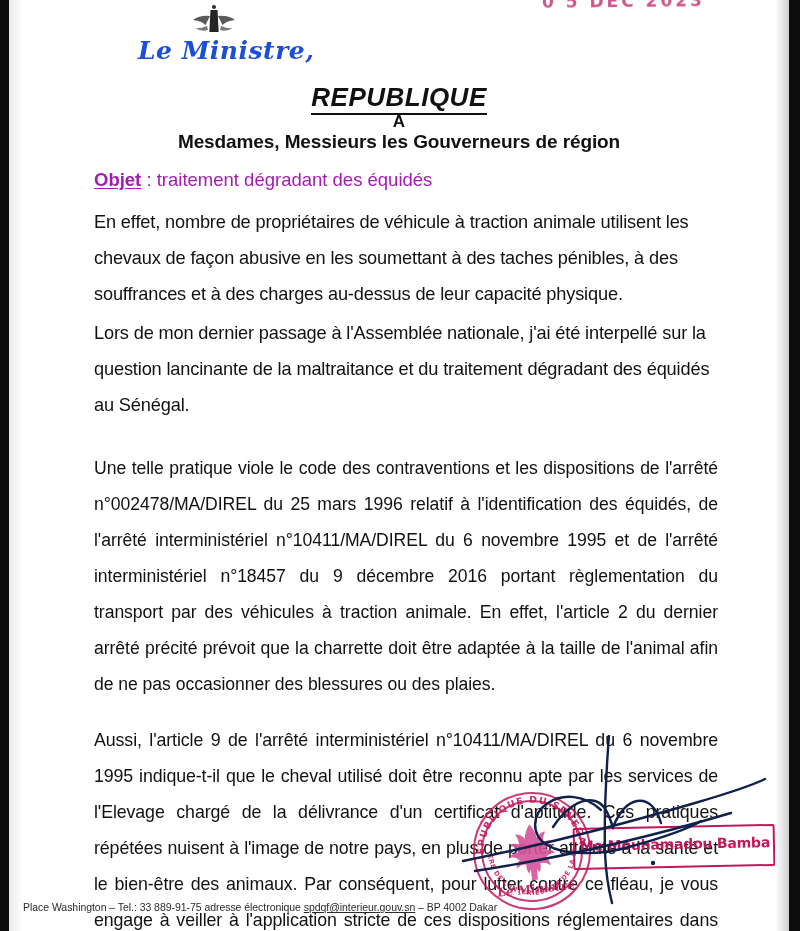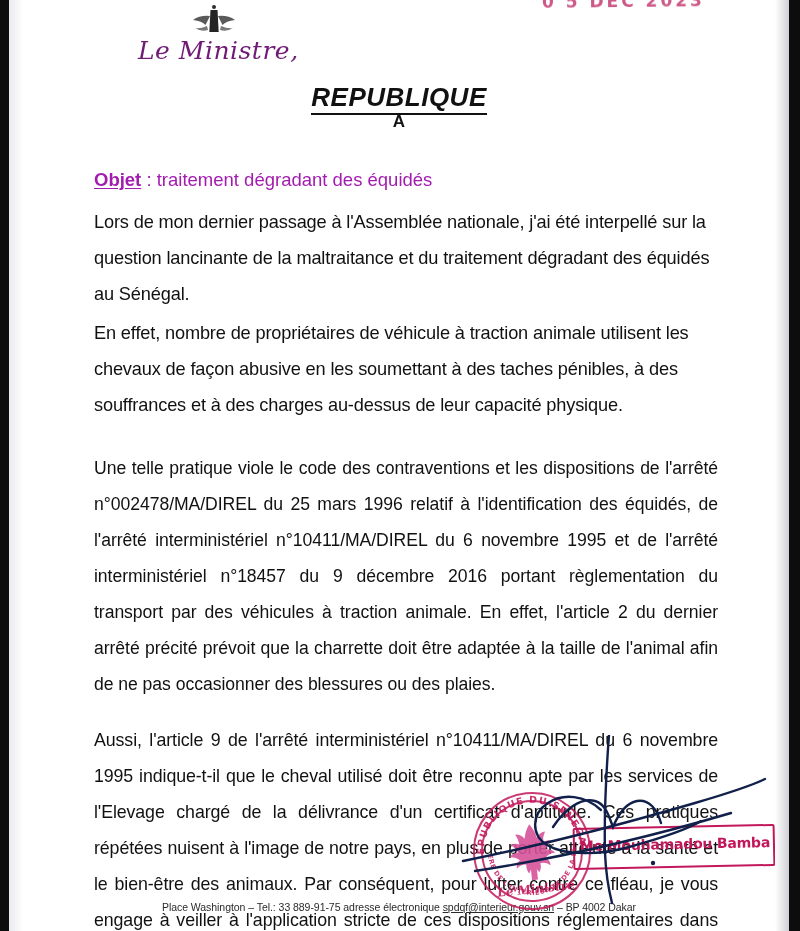--- a/index.html
+++ b/index.html
@@ -74,23 +74,23 @@
     width: 62px;
     height: 36px;
   }
 
   .ministre {
     position: absolute;
     left: 115px;
     top: 36px;
     font-family: "DejaVu Serif", serif;
     font-style: italic;
-    font-weight: normal;
+    font-weight: bold;
     font-size: 25px;
-    color: #701a75;
+    color: #1d4ed8;
     letter-spacing: .5px;
   }
 
   
   .circulaire {
     position: absolute;
     left: 0; right: 0;
     top: 82px;
     text-align: center;
     font-family: "Liberation Sans", sans-serif;
@@ -217,21 +217,20 @@
     height: 175px;
     z-index: 25;
     pointer-events: none;
   }
 
   
   .footer {
     position: absolute;
     left: 0; right: 0;
     top: 901px;
-    text-align: center;
     font-size: 10.5px;
     color: #2a2a2a;
     letter-spacing: -.05px;
   }
   .footer .mail { text-decoration: underline; }
   .footer-rule {
     position: absolute;
     left: 150px;
     right: 150px;
     top: 895px;
@@ -263,30 +262,31 @@
         <path d="M38 24 q7 3 12 2 q-6 4 -13 2 z" fill="#787878"></path>
       </g>
     </svg>
 
     <div class="ministre">Le Ministre,</div>
 
     <div class="circulaire">
       <span>REPUBLIQUE</span>
     </div>
     <div class="addr-a">A</div>
+    <div class="addressee">Mesdames, Messieurs les Gouverneurs de région</div>
 
     <div class="body-wrap">
 
       <div class="objet">
         <b>Objet</b><span> : </span><span>traitement dégradant des équidés</span>
       </div>
 
       <div class="blk-a">
+        <p class="para">En effet, nombre de propriétaires de véhicule à traction animale utilisent les chevaux de façon abusive en les soumettant à des taches pénibles, à des souffrances et à des charges au-dessus de leur capacité physique.</p>
         <p class="para">Lors de mon dernier passage à l'Assemblée nationale, j'ai été interpellé sur la question lancinante de la maltraitance et du traitement dégradant des équidés au Sénégal.</p>
-        <p class="para">En effet, nombre de propriétaires de véhicule à traction animale utilisent les chevaux de façon abusive en les soumettant à des taches pénibles, à des souffrances et à des charges au-dessus de leur capacité physique.</p>
       </div>
 
       <div class="blk-b">
         <p class="para">Une telle pratique viole le code des contraventions et les dispositions de l'arrêté n°002478/MA/DIREL du 25 mars 1996 relatif à l'identification des équidés, de l'arrêté interministériel n°10411/MA/DIREL du 6 novembre 1995 et de l'arrêté interministériel n°18457 du 9 décembre 2016 portant règlementation du transport par des véhicules à traction animale. En effet, l'article 2 du dernier arrêté précité prévoit que la charrette doit être adaptée à la taille de l'animal afin de ne pas occasionner des blessures ou des plaies.</p>
       </div>
 
       <div class="blk-c">
         <p class="para">Aussi, l'article 9 de l'arrêté interministériel n°10411/MA/DIREL du 6 novembre 1995 indique-t-il que le cheval utilisé doit être reconnu apte par les services de l'Elevage chargé de la délivrance d'un certificat d'aptitude. Ces pratiques répétées nuisent à l'image de notre pays, en plus de porter atteinte à la santé et le bien-être des animaux. Par conséquent, pour lutter contre ce fléau, je vous engage à veiller à l'application stricte de ces dispositions réglementaires dans vos circonscriptions respectives.</p>
       </div>
 

